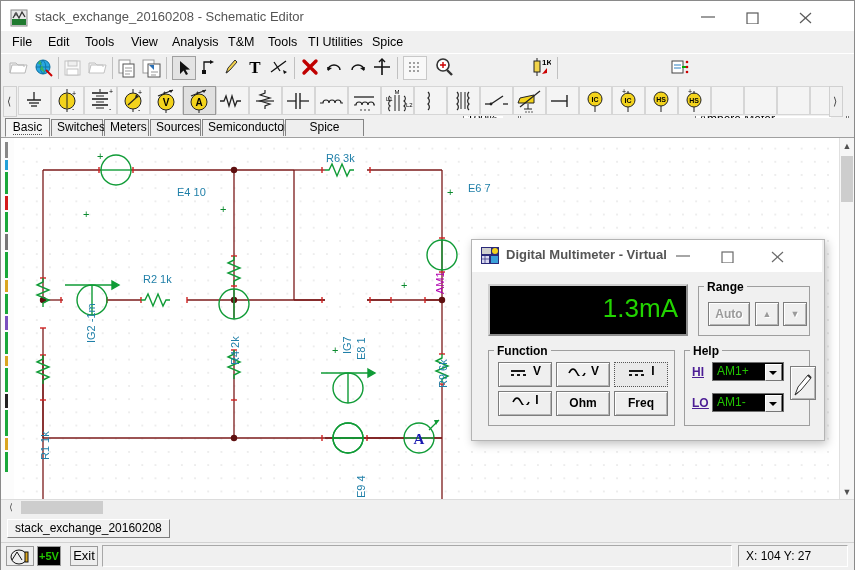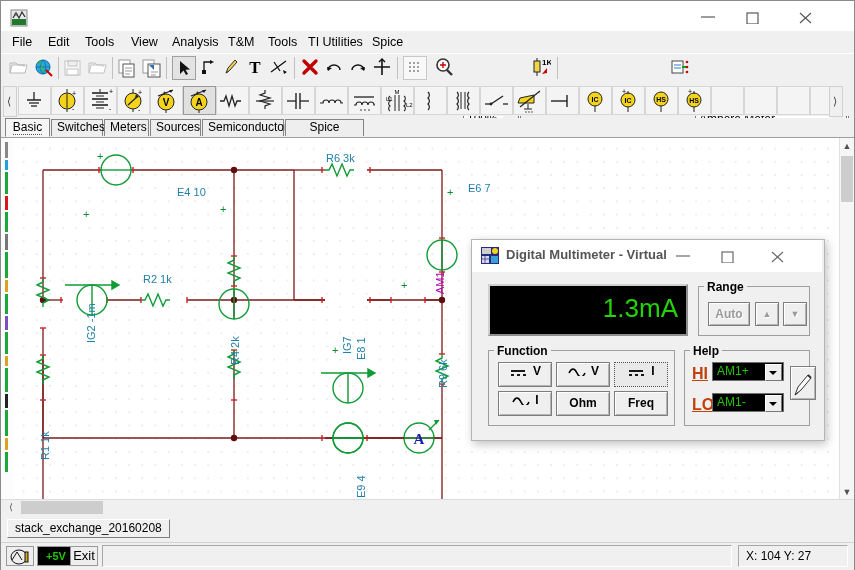--- a/index.html
+++ b/index.html
@@ -117,21 +117,21 @@
   .gbtn.disabled{color:#9a9a9a;text-shadow:1px 1px 0 #fff;}
   .gbtn.sel{background:#e9e9e9;border:1px dotted #555;box-shadow:none;}
 
   .ibox{position:absolute;box-sizing:border-box;height:19px;background:#000;
         border:1px solid #6f6f6f;}
   .ibox .txt{position:absolute;left:4px;top:1px;font-size:12px;color:#22c400;}
   .ibox .ar{position:absolute;right:1px;top:1px;width:15px;height:15px;background:#eee;
         border:1px solid #fff;border-right-color:#777;border-bottom-color:#777;}
   .ibox .ar:after{content:"";position:absolute;left:3px;top:6px;border-left:4px solid transparent;
         border-right:4px solid transparent;border-top:4px solid #000;}
-  .ilbl{position:absolute;font-size:16px;font-weight:bold;color:#c2410c;text-decoration:underline;}
+  .ilbl{position:absolute;font-size:12px;font-weight:bold;color:#4c1d95;text-decoration:underline;}
   .ilbl u{text-decoration:underline;}
 
   
   .sch-lbl{position:absolute;color:#1f7fa8;font-size:11px;white-space:nowrap;}
   .sch-lbl.rot{transform-origin:0 0;transform:rotate(-90deg);}
   .plus{position:absolute;color:#0b8a2e;font-size:11px;}
   svg.schem{position:absolute;left:0;top:0;}
 </style>
 </head>
 <body>
@@ -140,20 +140,21 @@
 
   <div class="titlebar">
     <div class="tb-icon">
       <svg width="18" height="18" viewBox="0 0 18 18">
         <rect x="1" y="1" width="16" height="16" fill="#e8e8e8" stroke="#888"></rect>
         <rect x="2" y="10" width="14" height="6" fill="#1f7a2f"></rect>
         <path d="M3 9 L6 4 L9 9 L12 3 L15 8" stroke="#333" fill="none" stroke-width="1.3"></path>
         <circle cx="6" cy="5" r="1.6" fill="#555"></circle>
       </svg>
     </div>
+    <div class="tb-title">stack_exchange_20160208 - Schematic Editor</div>
     <div class="wbtn wmin">
       <svg width="16" height="10">
           <line x1="1" y1="5" x2="15" y2="5" stroke="#5a5a5a" stroke-width="1.2"></line>
         </svg>
     </div>
     <div class="wbtn wmax">
       <svg width="14" height="12">
           <rect x="1" y="1" width="11" height="11" fill="none" stroke="#5a5a5a" stroke-width="1.2"></rect>
         </svg>
     </div>
@@ -749,21 +750,21 @@
   </div>
 
   <div class="statusbar">
     <div class="sbtn" style="left:5px;width:28px">
       <svg width="24" height="18" style="margin-top:1px">
           <ellipse cx="11" cy="9" rx="8" ry="7" fill="none" stroke="#111"></ellipse>
           <path d="M4 12 L9 4 L14 12" fill="none" stroke="#111"></path>
           <rect x="17" y="4" width="3" height="10" fill="#d9a520" stroke="#111"></rect>
         </svg>
     </div>
-    <div class="sbtn" style="left:36px;width:38px;background:#000;color:#22c400;font-weight:bold;font-size:11px">+5V</div>
+    <div class="sbtn" style="left:36px;width:24px;background:#000;color:#22c400;font-weight:bold;font-size:11px">+5V</div>
     <div class="sbtn" style="left:69px;width:28px">Exit</div>
     <div class="sfield" style="left:101px;width:630px">
       <span style="padding-left:5px;line-height:20px;display:block"></span>
     </div>
     <div class="coord">X: 104  Y: 27</div>
   </div>
 
   <div class="dlg">
     <div class="dlg-title">
       <div class="dlg-icon">

